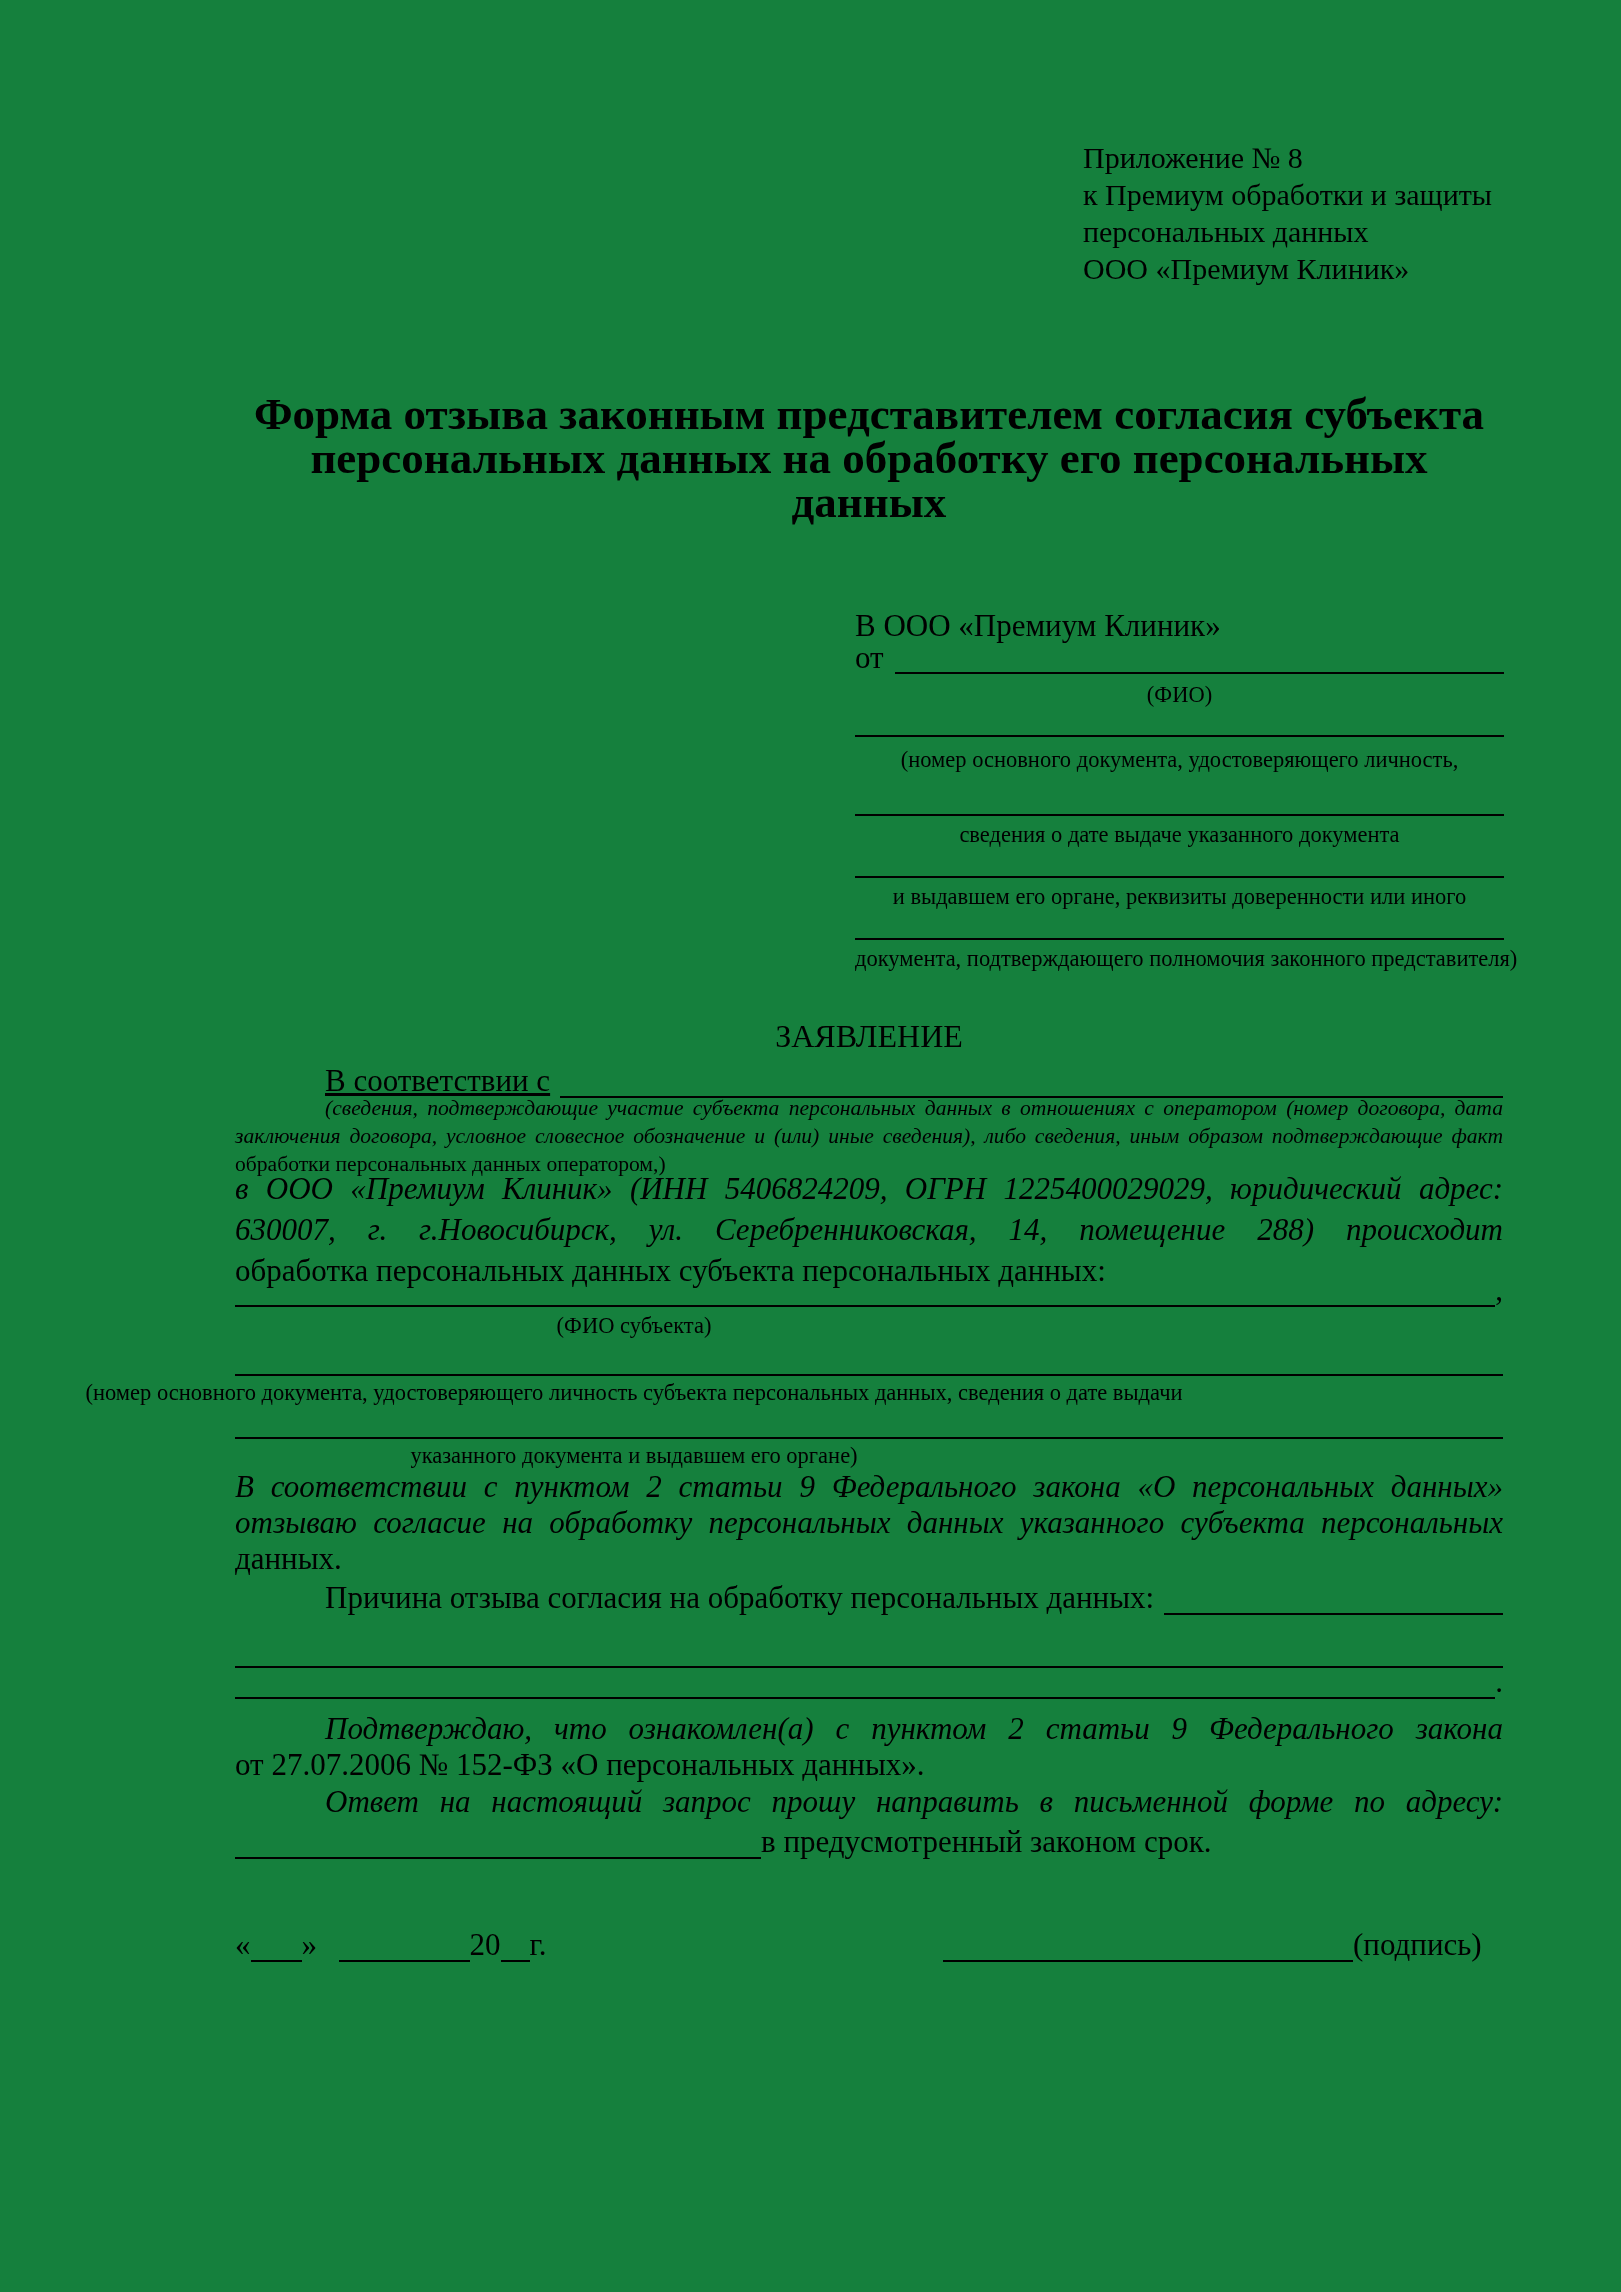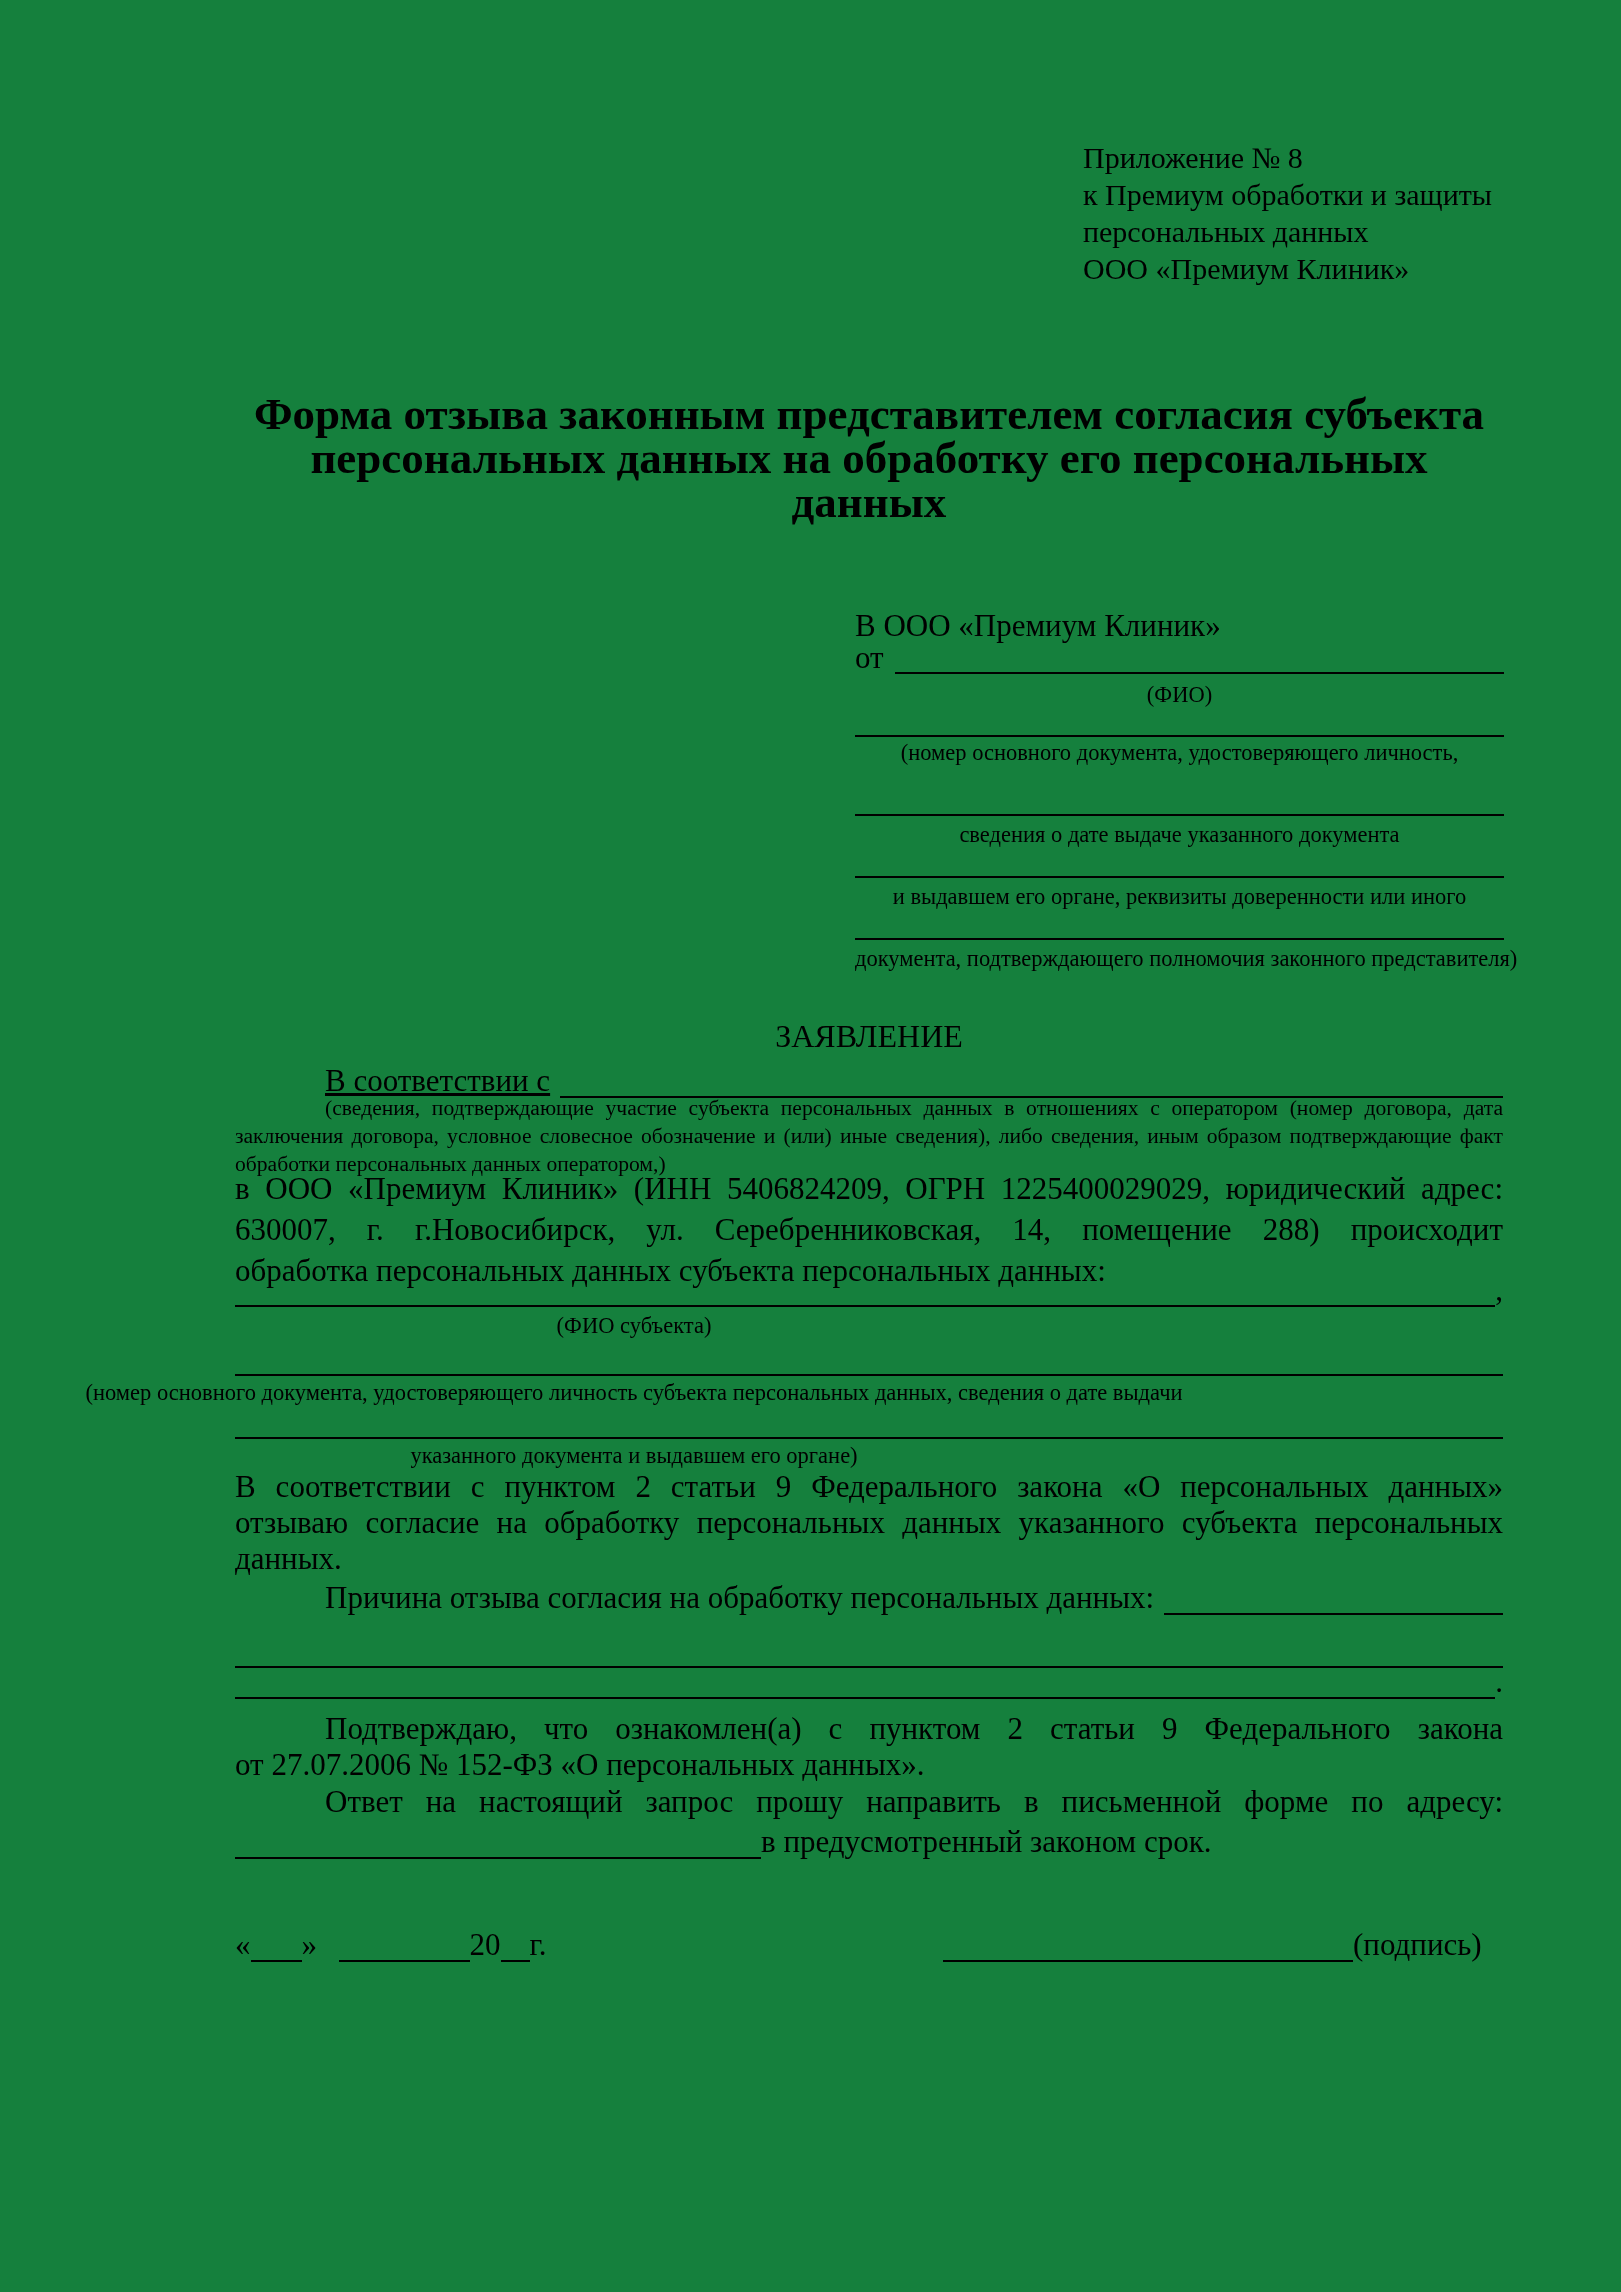--- a/index.html
+++ b/index.html
@@ -24,21 +24,21 @@
   .fill{flex:1;border-bottom:2.9px solid #000;}
   .uline{position:absolute;left:0;width:649px;border-bottom:2.9px solid #000;}
   .cap{font-size:22.5px;line-height:26.5px;text-align:center;position:absolute;left:0;width:649px;white-space:nowrap;}
   
   .mainblk{left:235px;width:1268px;font-size:31px;}
   .heading{top:1017px;text-align:center;font-size:32px;line-height:39px;}
   .frow{display:flex;align-items:flex-end;}
   .frow .lbl{line-height:1.05;padding-right:9.8px;white-space:nowrap;}
   .indent{padding-left:90px;}
   .note{top:1094px;font-size:21.6px;line-height:28px;}
-  .jl{text-align:justify;text-align-last:justify;}
+  .jl{text-align:justify;text-align-last:justify;font-style:italic;}
   .note .first{text-indent:90px;}
   .oper{top:1168px;line-height:41px;}
   .bodypar{line-height:36px;}
   .wide-uline{border-bottom:2.9px solid #000;}
   .cap2{font-size:22.5px;line-height:26.5px;text-align:center;position:absolute;left:0;width:1268px;}
   .tailtext{line-height:1.05;white-space:nowrap;}
   .blank-l{display:inline-block;border-bottom:2.9px solid #000;}
   .footer-left{position:absolute;left:0;bottom:0;display:flex;align-items:flex-end;height:41px;}
   .footer-left span{line-height:1.05;}
   .footer-right{position:absolute;left:708px;bottom:0;display:flex;align-items:flex-end;height:41px;}
@@ -64,21 +64,21 @@
   <div class="abs addressee">
     <div class="org">В ООО «Премиум Клиник»</div>
 
     <div class="addr-row" style="top:27.4px;height:39px;text-align:center;">
       <span class="lbl">от</span>
       <span class="fill"></span>
     </div>
     <div class="cap" style="top:74px;">(ФИО)</div>
 
     <div class="uline" style="top:90px;height:37px;"></div>
-    <div class="cap" style="top:132px;">(номер основного документа, удостоверяющего личность,</div>
+    <div class="cap" style="top:139px;">(номер основного документа, удостоверяющего личность,</div>
 
     <div class="uline" style="top:169px;height:37px;"></div>
     <div class="cap" style="top:214px;">сведения о дате выдаче указанного документа</div>
 
     <div class="uline" style="top:231px;height:37px;"></div>
     <div class="cap" style="top:276px;">и выдавшем его органе, реквизиты доверенности или иного</div>
 
     <div class="uline" style="top:293px;height:37px;"></div>
     <div class="cap" style="top:338px;">документа, подтверждающего полномочия законного представителя)</div>
   </div>

